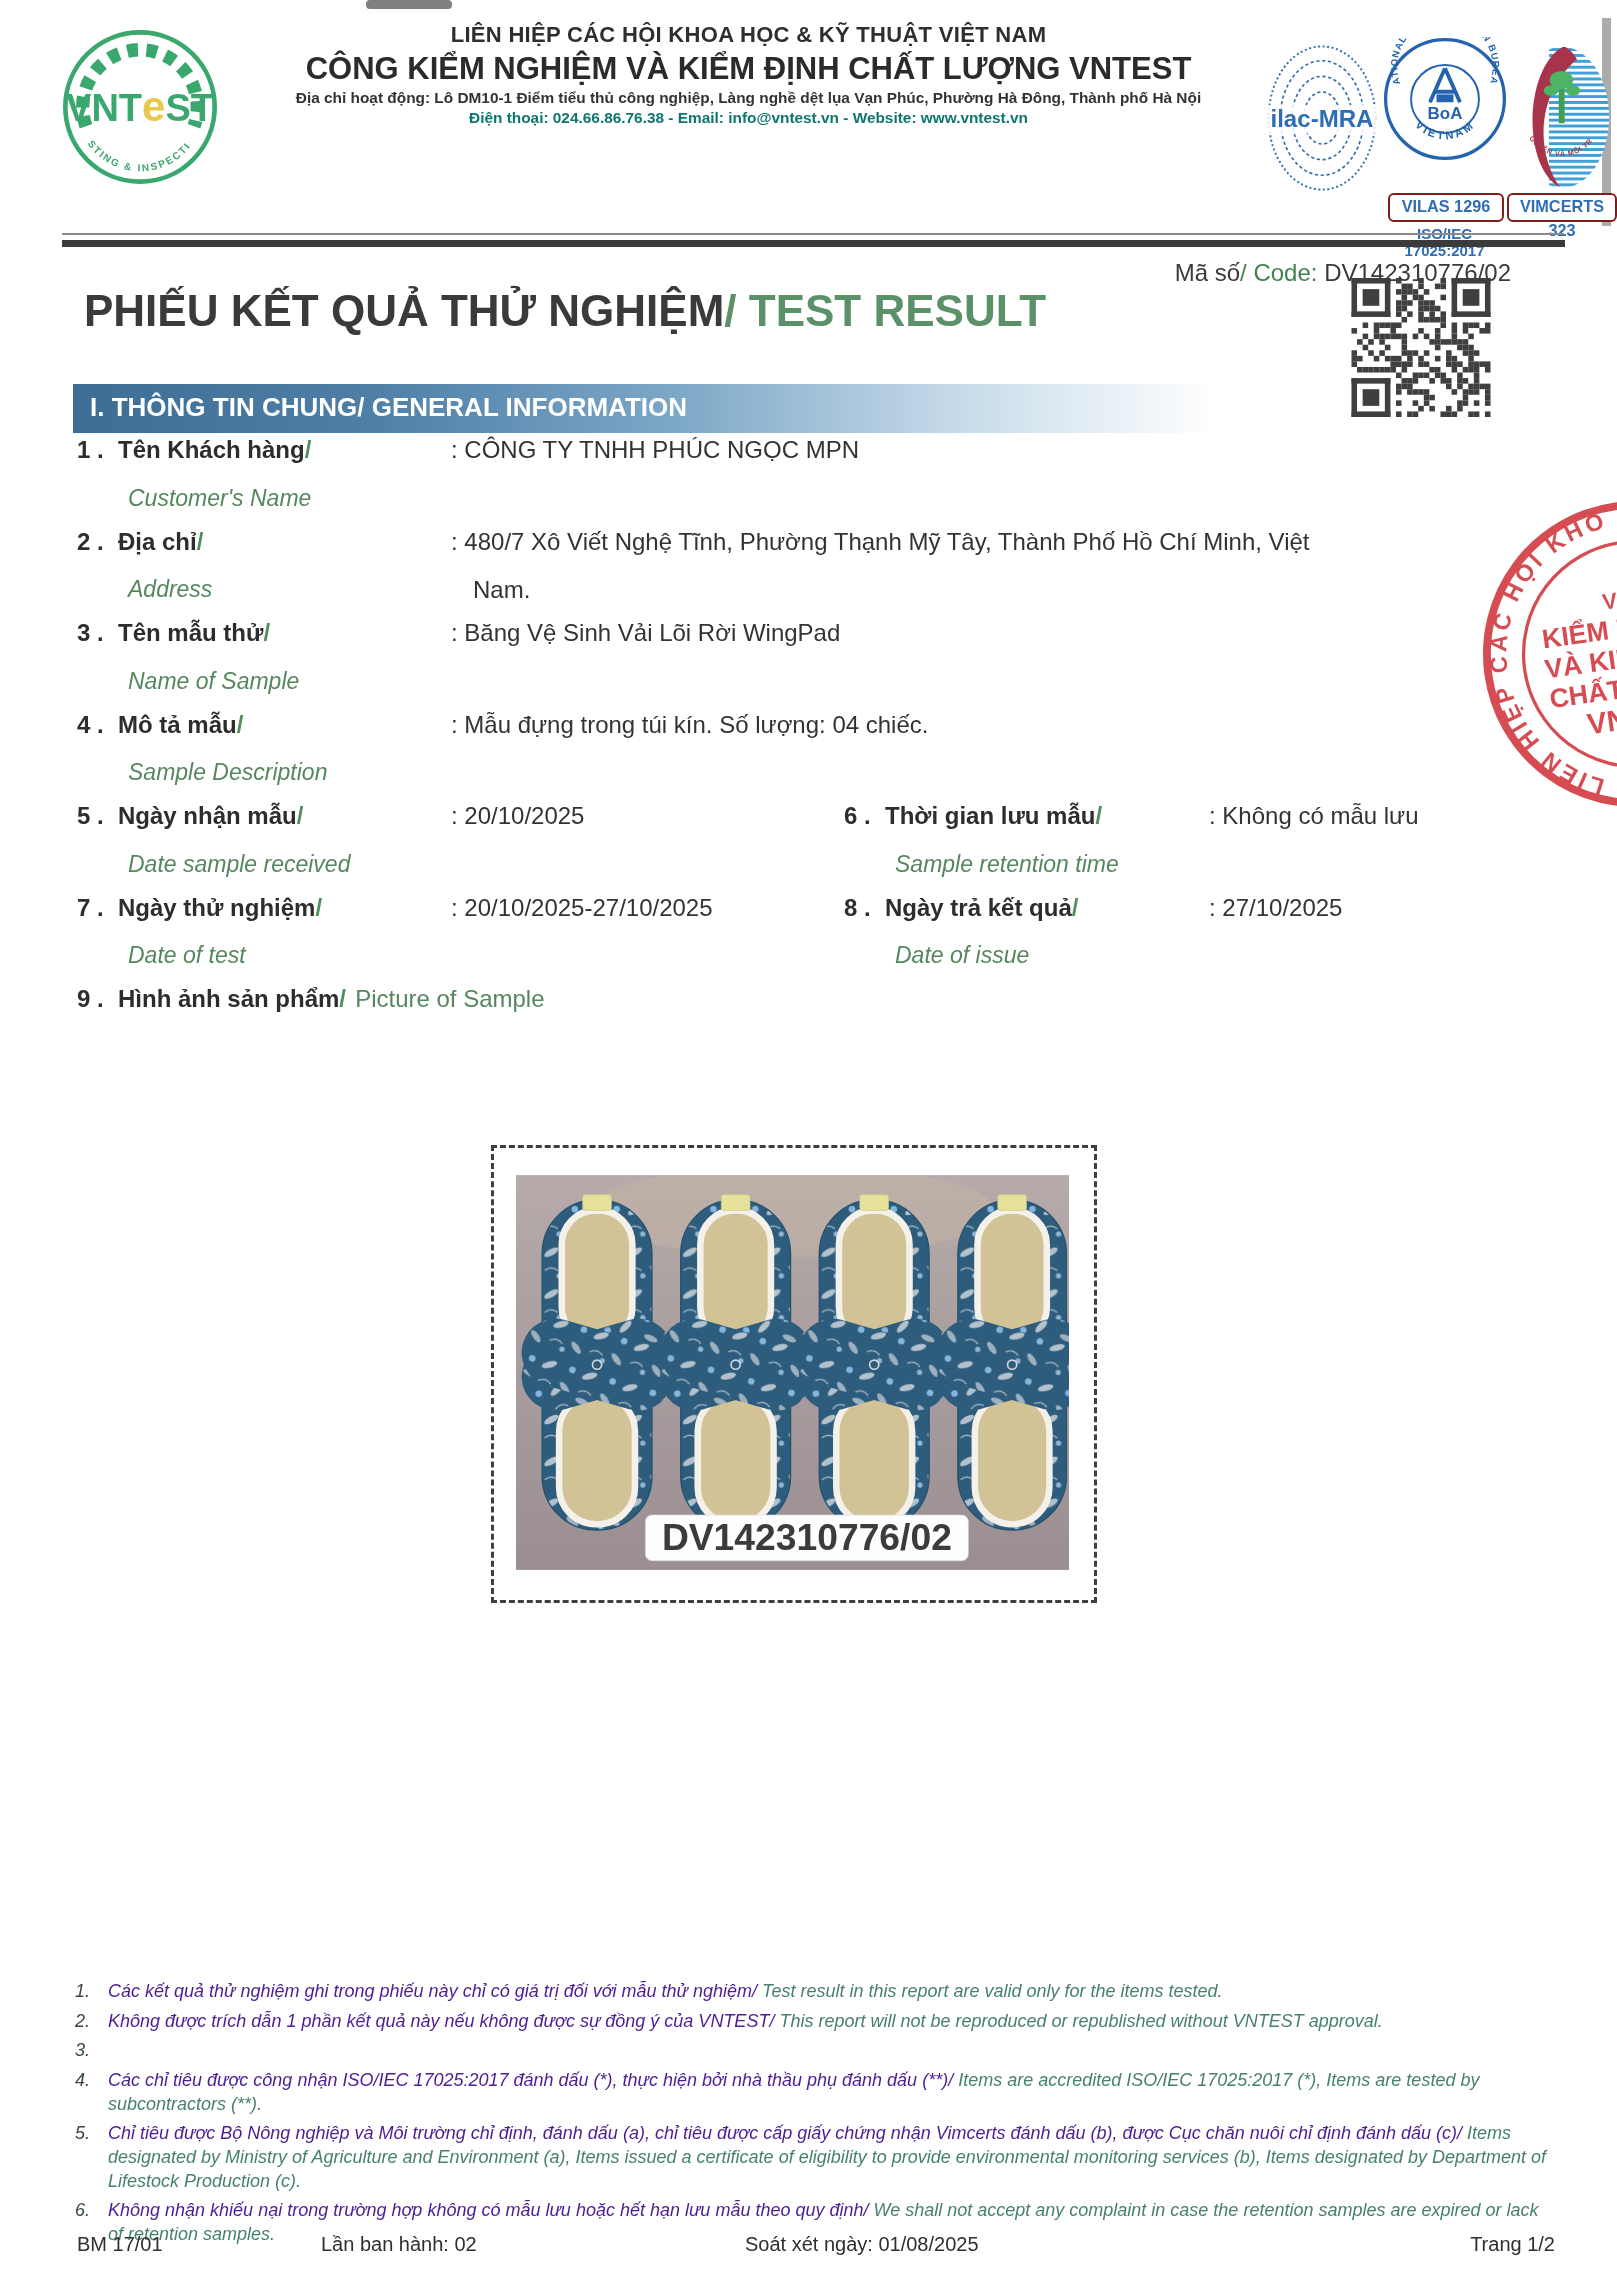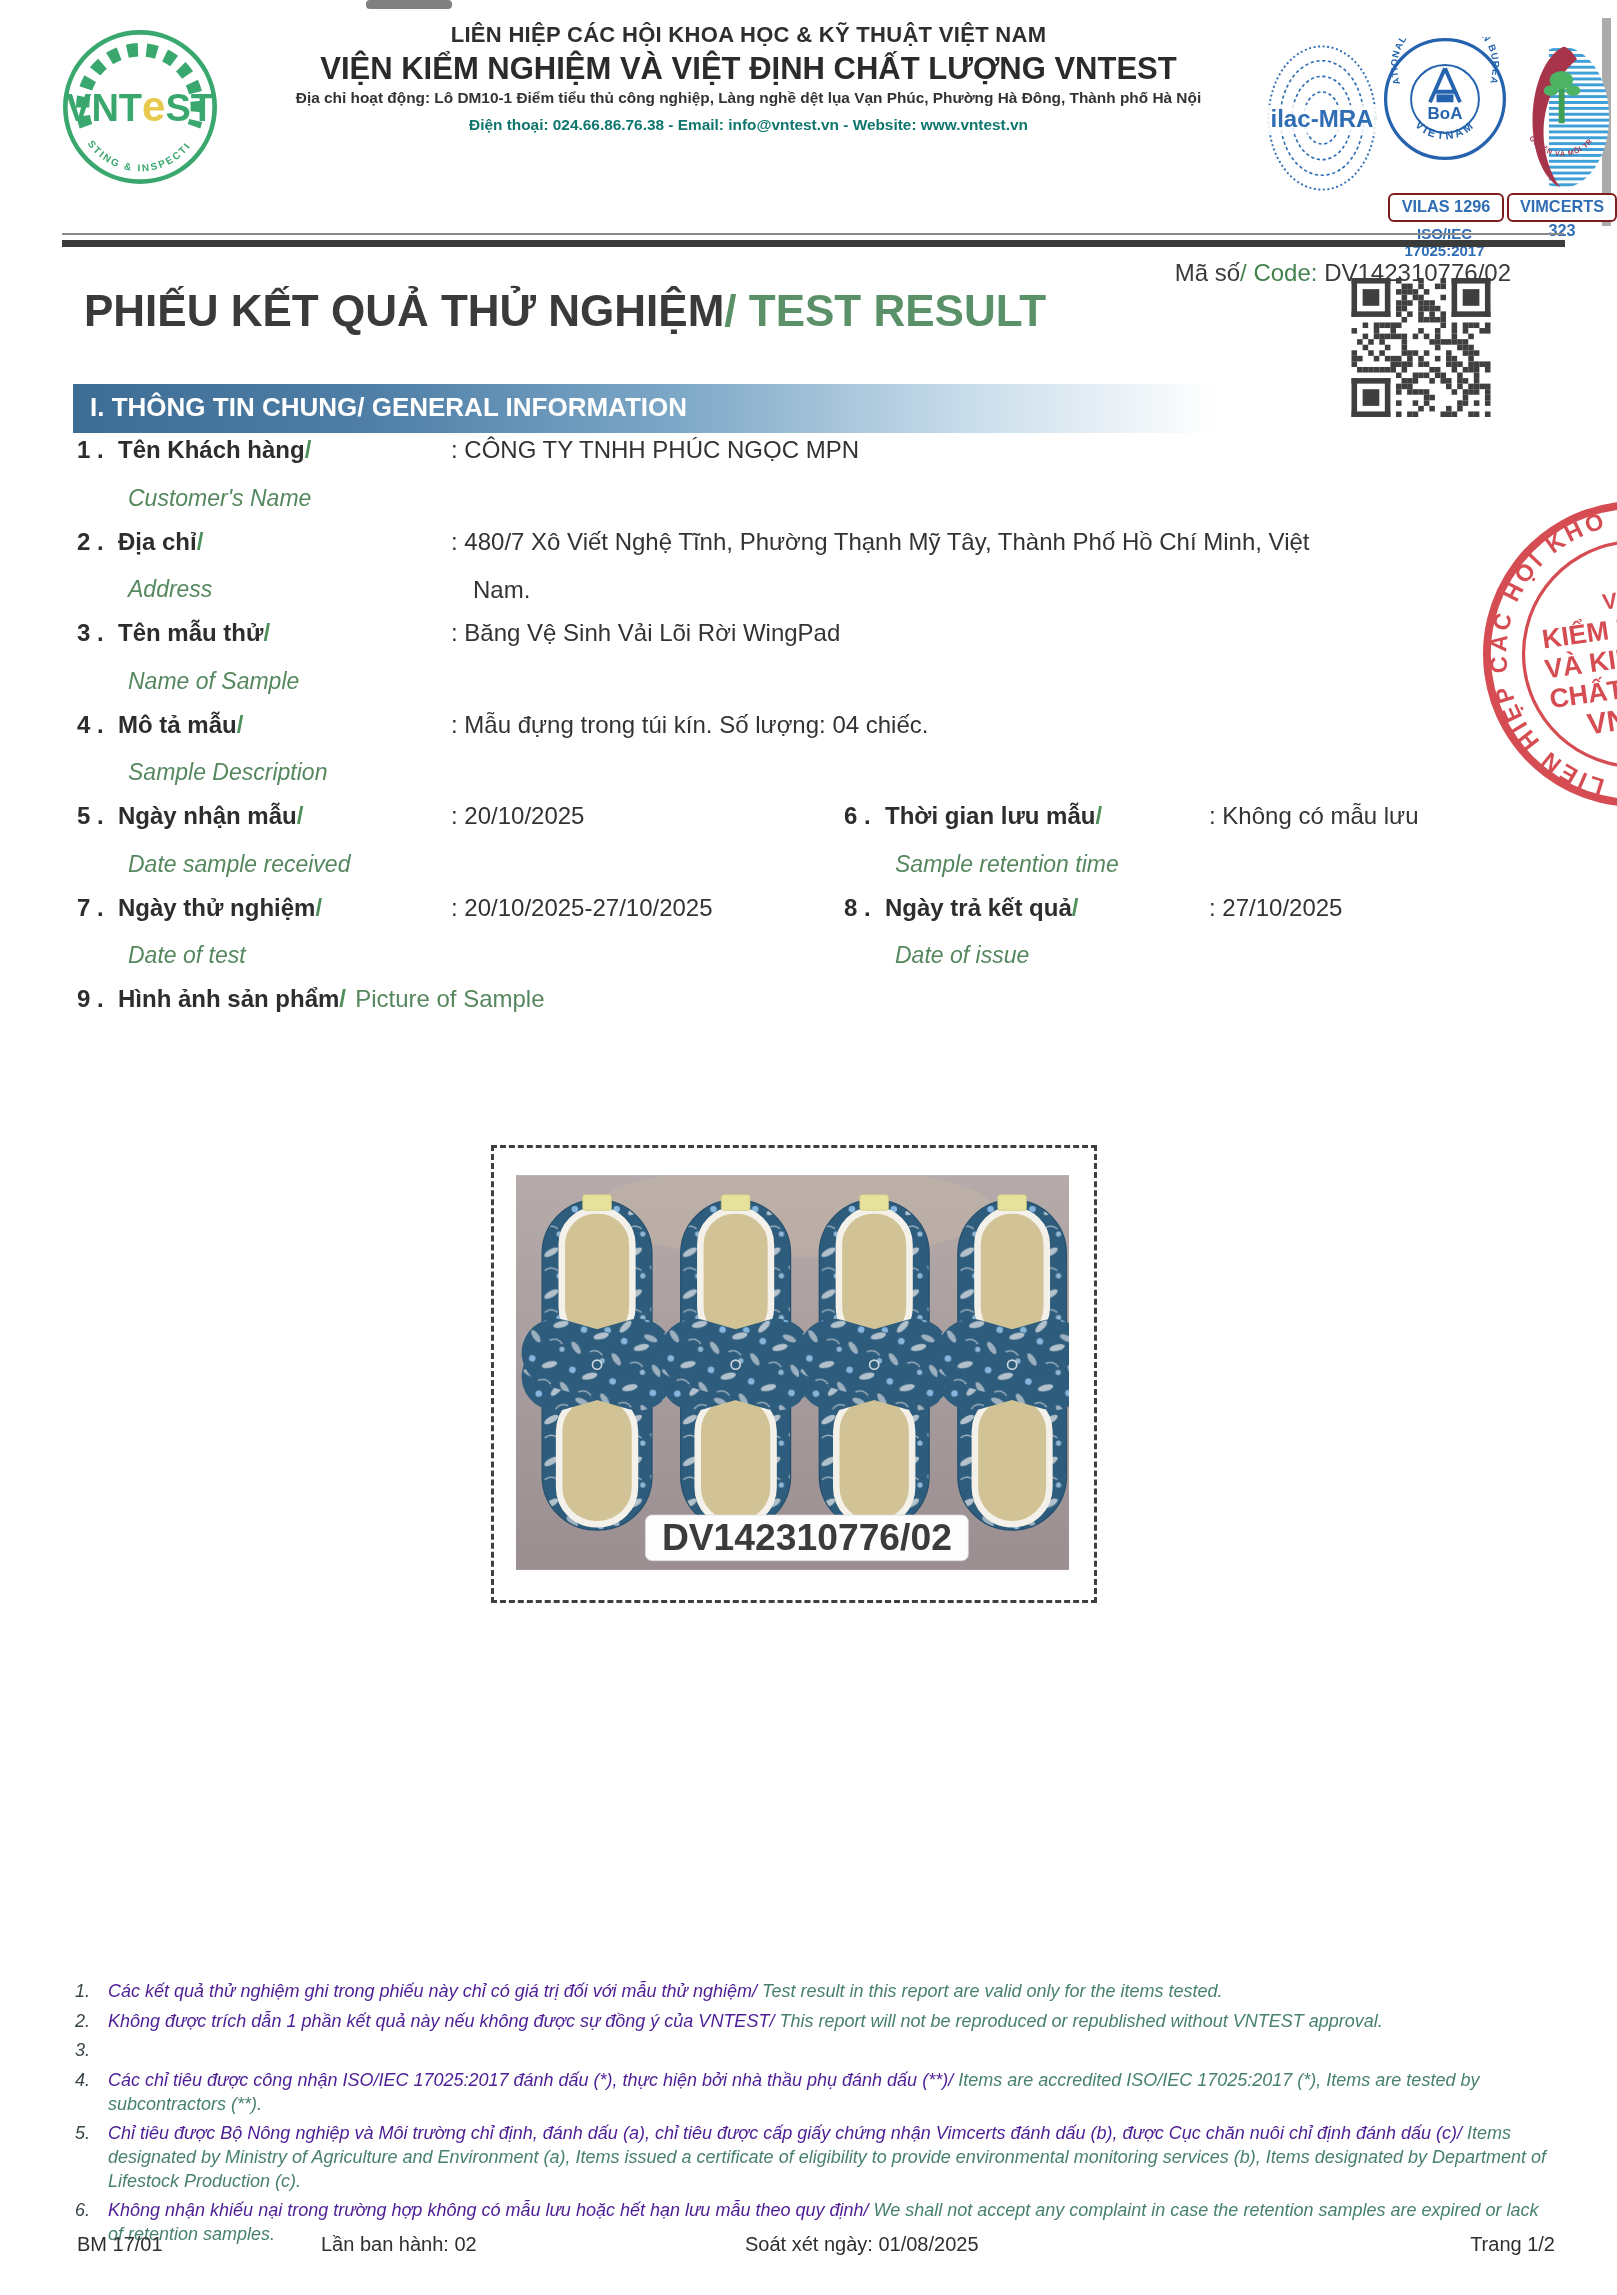--- a/index.html
+++ b/index.html
@@ -3,21 +3,21 @@
 <meta charset="utf-8">
 <style>
   html,body{margin:0;padding:0;background:#e8e8e8;}
   .page{position:relative;width:1617px;height:2295px;background:#ffffff;overflow:hidden;
         font-family:"Liberation Sans","DejaVu Sans",sans-serif;color:#3a3a3a;}
   
   .hdr-center{position:absolute;left:216px;top:22px;width:1065px;text-align:center;}
   .hdr-org{font-size:22px;font-weight:bold;color:#2e2e2e;margin-bottom:2.6px;letter-spacing:0.3px;}
   .hdr-vi{font-size:31px;font-weight:bold;color:#2b2b2b;margin-bottom:2.6px;}
   .hdr-en{font-size:24px;color:#3f3f3f;margin-bottom:6.5px;}
-  .hdr-addr{font-size:15.4px;font-weight:600;color:#333;margin-bottom:9px;}
+  .hdr-addr{font-size:15.4px;font-weight:600;color:#333;margin-bottom:2px;}
   .hdr-tel{font-size:15.4px;font-weight:600;color:#0f766e;}
   .mark{position:absolute;}
   .badge{position:absolute;border:2px solid #7f1d1d;border-radius:5.9px;color:#2f6db5;
          font-weight:bold;font-size:16.3px;text-align:center;line-height:23.5px;background:#fff;}
   .iso-txt{position:absolute;color:#2f6db5;font-weight:bold;font-size:15px;text-align:center;}
   
   .rule-thin{position:absolute;left:62px;top:233px;width:1502px;height:2px;background:#8b8b8b;}
   .rule-thick{position:absolute;left:62px;top:240px;width:1503px;height:6.5px;background:#3b3b3b;}
   .code-line{position:absolute;top:259px;right:106px;font-size:24px;white-space:nowrap;color:#3a3a3a;}
   .code-green{color:#43824d;}
@@ -68,21 +68,21 @@
     <path d="M39 149 A 86 86 0 1 1 201 149" fill="none" stroke="#3aa86e" stroke-width="20" stroke-dasharray="16 13"></path>
     <path d="M41 175 A 96 96 0 0 0 199 175" id="vnArc" fill="none" stroke="none"></path>
     <text x="120" y="141" text-anchor="middle" font-size="57" font-weight="bold"><tspan fill="#3aa86e">VNT</tspan><tspan fill="#e9c94d" font-size="63">e</tspan><tspan fill="#3aa86e">ST</tspan></text>
     <text font-size="15" fill="#3aa86e" font-weight="bold" letter-spacing="3">
       <textPath href="#vnArc" startOffset="50%" text-anchor="middle">TESTING &amp; INSPECTION</textPath>
     </text>
   </svg>
 
   <div class="hdr-center">
     <div class="hdr-org">LIÊN HIỆP CÁC HỘI KHOA HỌC &amp; KỸ THUẬT VIỆT NAM</div>
-    <div class="hdr-vi">VIỆN KIỂM NGHIỆM VÀ VIỆT ĐỊNH CHẤT LƯỢNG VNTEST</div>
+    <div class="hdr-vi">CÔNG KIỂM NGHIỆM VÀ KIỂM ĐỊNH CHẤT LƯỢNG VNTEST</div>
     <div class="hdr-addr">Địa chỉ hoạt động: Lô DM10-1 Điểm tiểu thủ công nghiệp, Làng nghề dệt lụa Vạn Phúc, Phường Hà Đông, Thành phố Hà Nội</div>
     <div class="hdr-tel">Điện thoại: 024.66.86.76.38 - Email: info@vntest.vn - Website: www.vntest.vn</div>
   </div>
 
   <svg class="mark" style="left:1266px;top:42px" width="112" height="152" viewBox="0 0 172 232">
     <ellipse cx="86" cy="116" rx="82" ry="110" fill="none" stroke="#2f6db5" stroke-width="3" stroke-dasharray="3 4"></ellipse>
     <ellipse cx="86" cy="116" rx="64" ry="88" fill="none" stroke="#2f6db5" stroke-width="2.5" stroke-dasharray="5 4"></ellipse>
     <ellipse cx="86" cy="116" rx="46" ry="64" fill="none" stroke="#2f6db5" stroke-width="2.5" stroke-dasharray="5 4"></ellipse>
     <ellipse cx="86" cy="116" rx="28" ry="40" fill="none" stroke="#2f6db5" stroke-width="2.5" stroke-dasharray="5 4"></ellipse>
     <rect x="2" y="96" width="168" height="44" fill="#ffffff" opacity=".85"></rect>

